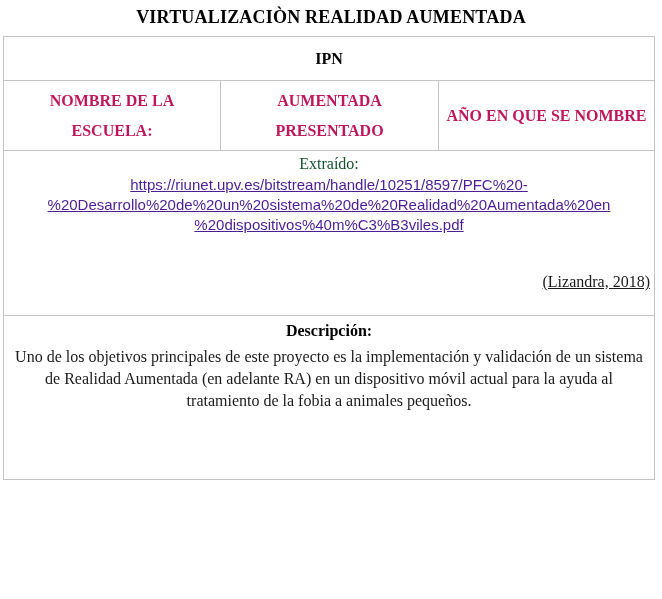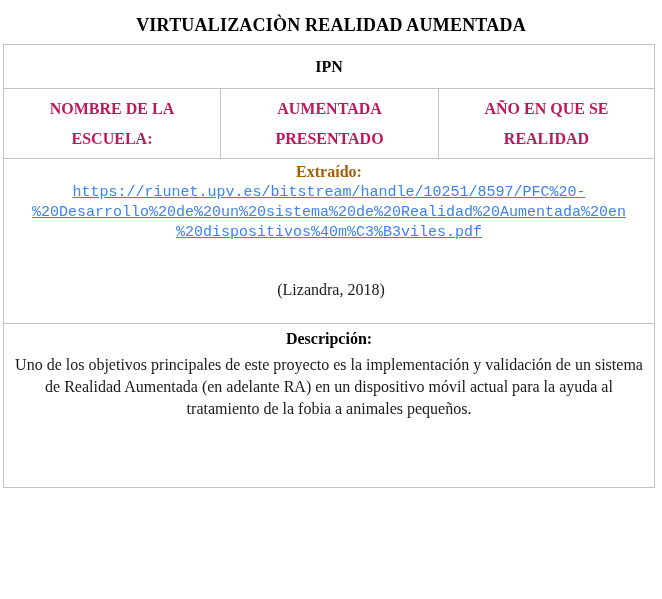--- a/index.html
+++ b/index.html
@@ -4,21 +4,21 @@
 <style>
   * { margin: 0; padding: 0; box-sizing: border-box; }
   html, body {
     width: 662px; height: 599px;
     background: #ffffff;
     font-family: "Liberation Serif", serif;
     color: #1a1a1a;
     overflow: hidden;
   }
   .page-title {
-    margin-top: 14px;
+    margin-top: 6px;
     text-align: center;
     font-size: 18px;
     line-height: 23px;
     font-weight: bold;
     color: #000;
     letter-spacing: 0.2px;
   }
   table.doc-table {
     margin: 7px 0 0 3px;
     width: 651px;
@@ -46,41 +46,42 @@
     vertical-align: middle;
     font-weight: bold;
     color: #be185d;
   }
   tr.content-row td { height: 136px; }
   td.extracted-cell {
     height: 165px;
     padding: 2px 4px 0 4px;
   }
   .extracted-heading {
-    font-weight: bold;
-    color: #a16207;
+    font-weight: normal;
+    color: #14532d;
     line-height: 22px;
     text-align: center;
   }
   .source-link {
     display: block;
-    font-family: Liberation Mono, monospace;
+    font-family: Liberation Sans, sans-serif;
     font-size: 15px;
     line-height: 20px;
-    color: #3b82f6;
+    color: #4c1d95;
     text-decoration: underline;
     text-align: center;
     cursor: pointer;
   }
   .link-line { display: block; }
   .citation {
     margin-top: 32px;
-    text-align: center;
+    text-align: right;
     line-height: 30px;
     padding-left: 4px;
+    text-decoration: underline;
   }
   td.description-cell {
     height: 164px;
     padding: 0 9px;
   }
   .description-heading {
     font-weight: bold;
     color: #000;
     line-height: 30px;
     text-align: center;
@@ -101,21 +102,21 @@
     <col style="width:218px">
     <col style="width:216px">
   </colgroup>
   <tbody>
     <tr>
       <td colspan="3" class="ipn-cell">IPN</td>
     </tr>
     <tr class="header-row">
       <td>NOMBRE DE LA ESCUELA:</td>
       <td>AUMENTADA PRESENTADO</td>
-      <td>AÑO EN QUE SE REALIDAD</td>
+      <td>AÑO EN QUE SE NOMBRE</td>
     </tr>
     <tr>
       <td colspan="3" class="extracted-cell">
         <div class="extracted-heading">Extraído:</div>
         <a class="source-link">
           <span class="link-line">https://riunet.upv.es/bitstream/handle/10251/8597/PFC%20-</span>
           <span class="link-line">%20Desarrollo%20de%20un%20sistema%20de%20Realidad%20Aumentada%20en</span>
           <span class="link-line">%20dispositivos%40m%C3%B3viles.pdf</span>
         </a>
         <div class="citation">(Lizandra, 2018)</div>

